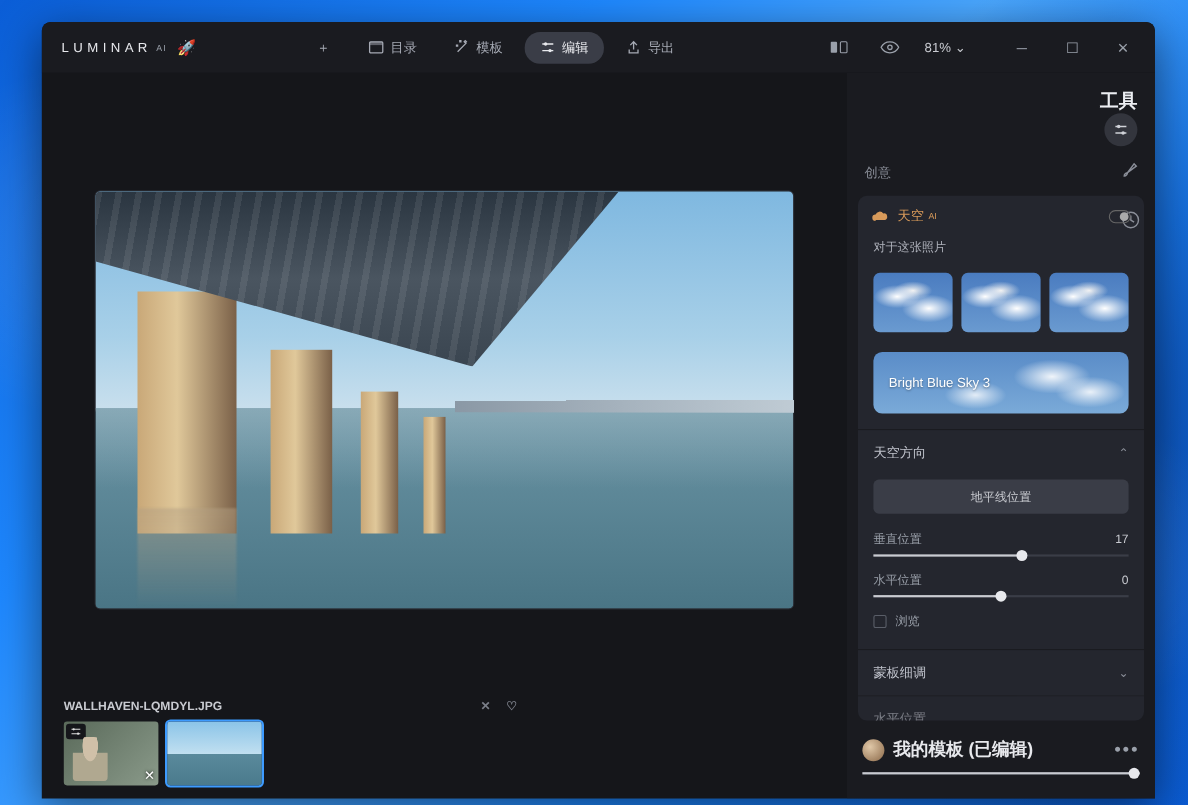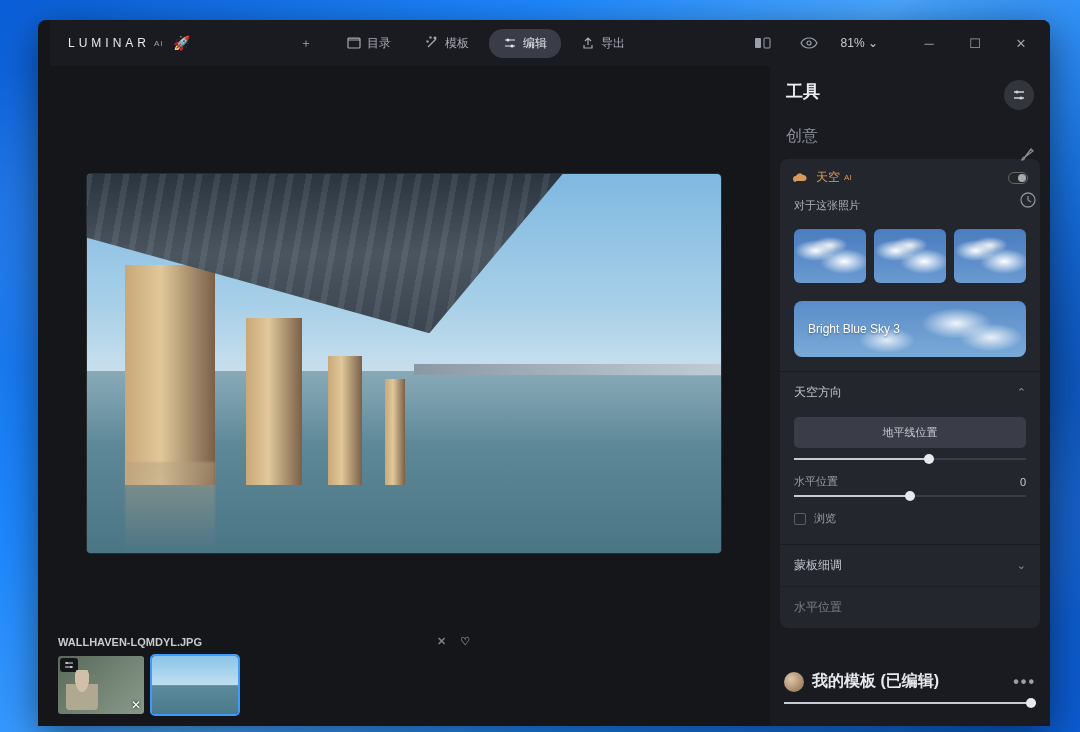--- a/index.html
+++ b/index.html
@@ -3,21 +3,21 @@
 <meta charset="utf-8">
 <style>
 * { margin: 0; padding: 0; box-sizing: border-box; font-family: -apple-system, "Segoe UI", Arial, sans-serif; }
 body { width: 1080px; height: 732px; background: linear-gradient(135deg, #0b5ed7 0%, #1e88ff 30%, #4ba8ff 50%, #1e88ff 70%, #0b5ed7 100%); overflow: hidden; position: relative; }
 .wallpaper-swirl { position:absolute; inset:0; background:
   radial-gradient(ellipse 600px 300px at 20% 30%, rgba(255,255,255,0.15), transparent 60%),
   radial-gradient(ellipse 500px 250px at 80% 70%, rgba(255,255,255,0.12), transparent 60%),
   radial-gradient(ellipse 400px 600px at 95% 50%, rgba(0,40,120,0.5), transparent 70%);
 }
 .app-window { position: absolute; top: 20px; left: 38px; width: 1012px; height: 706px; background: #15161a; border-radius: 8px 8px 0 0; box-shadow: 0 10px 40px rgba(0,0,0,0.5); display: flex; flex-direction: column; overflow: hidden; color: #c9cbd1; }
-.titlebar { height: 46px; display: flex; align-items: center; padding: 0 8px 0 18px; background: #1a1b20; margin-left: 12px; }
+.titlebar { height: 46px; display: flex; align-items: center; padding: 0 8px 0 18px; background: #1a1b20; }
 .logo { font-size: 12px; letter-spacing: 4px; color: #e8e9ed; font-weight: 500; display:flex; align-items:center; gap:2px;}
 .logo sup { font-size: 8px; letter-spacing: 1px; color:#9aa0aa; margin-left:2px;}
 .rocket { margin-left: 8px; color: #6fb3ff; font-size: 14px; }
 .nav { display: flex; align-items: center; gap: 6px; margin-left: 90px; }
 .nav-item { display: flex; align-items: center; gap: 6px; padding: 6px 14px; border-radius: 14px; font-size: 12px; color: #a6aab4; cursor: pointer; }
 .nav-item.active { background: #3a3d47; color: #e8e9ed; }
 .nav-icon { width: 14px; height: 14px; display:inline-flex; align-items:center; justify-content:center; }
 .titlebar-right { margin-left: auto; display: flex; align-items: center; gap: 18px; }
 .tb-btn { width: 28px; height: 28px; display:flex; align-items:center; justify-content:center; color:#9aa0aa; cursor:pointer; font-size:13px;}
 .tb-text { font-size: 12px; color: #c9cbd1; }
@@ -48,26 +48,26 @@
 .thumbs { display:flex; gap:8px; }
 .thumb { width:86px; height:58px; border-radius:3px; cursor:pointer; position:relative; background:#333; overflow:hidden; }
 .thumb.selected { outline: 2px solid #3d9bff; }
 .thumb1 { background: linear-gradient(135deg, #5a6a5a 0%, #8a9a8a 100%); }
 .thumb1::after { content:""; position:absolute; bottom:4px; left:8px; width:32px; height:40px; background: radial-gradient(ellipse at 50% 20%, #d0c0a8 30%, transparent 32%), linear-gradient(180deg, transparent 35%, #b0a890 36%); border-radius:40% 40% 10% 10%; }
 .thumb2 { background: linear-gradient(180deg, #8bc4e8 0%, #c0dff0 50%, #5a8a9c 51%, #4a7a8c 100%); }
 .thumb-badge { position:absolute; top:2px; left:2px; background:#15161a; color:#ddd; font-size:10px; padding:2px 4px; border-radius:3px; display:flex; gap:2px; }
 .thumb-close { position:absolute; bottom:2px; right:3px; color:#fff; font-size:12px; text-shadow:0 0 3px #000; }
 
 .sidebar { width: 280px; background: #1a1b20; display:flex; flex-direction:column; border-left: none; }
-.side-header { display:flex; align-items:flex-start; padding: 14px 16px 10px 16px; }
+.side-header { display:flex; align-items:flex-end; padding: 14px 16px 10px 16px; flex-direction: column; }
 .side-title { font-size: 17px; font-weight:600; color:#eceef2; flex:1; }
 .round-btn { width:30px; height:30px; border-radius:50%; background:#33353d; display:flex; align-items:center; justify-content:center; color:#d0d2d8; cursor:pointer; }
 .side-tools-col { position:absolute; right:8px; top:120px; display:flex; flex-direction:column; gap:18px; }
 .side-tools-col .tool-ic { width:28px; height:28px; display:flex; align-items:center; justify-content:center; color:#8a8e98; cursor:pointer; }
-.section-label { padding: 6px 16px; font-size:16px; color:#8a8e98; }
+.section-label { padding: 6px 16px; font-size:12px; color:#8a8e98; }
 .panel { margin: 6px 10px; background:#24262e; border-radius:8px; overflow:hidden; }
 .panel-head { display:flex; align-items:center; padding:10px 12px; gap:8px; }
 .panel-head-title { font-size:12px; color:#d89a5a; display:flex; align-items:center; gap:4px;}
 .panel-head-title sup { font-size:8px; color:#d89a5a;}
 .toggle { width:20px; height:12px; border:1px solid #666; border-radius:8px; margin-left:auto; position:relative; cursor:pointer; }
 .toggle::after { content:""; position:absolute; right:1px; top:1px; width:8px; height:8px; background:#aaa; border-radius:50%; }
 .panel-sub { padding: 2px 14px 10px; font-size:11px; color:#b0b3bc; }
 .sky-thumbs { display:flex; gap:8px; padding: 6px 14px 14px; }
 .sky-thumb { flex:1; height:54px; border-radius:6px; cursor:pointer; background: linear-gradient(180deg,#4a7cc0 0%, #6a9ad0 100%); position:relative; overflow:hidden; }
 .sky-thumb::before { content:""; position:absolute; inset:0; background: radial-gradient(ellipse 30px 15px at 30% 40%, #fff, transparent 70%), radial-gradient(ellipse 35px 18px at 70% 60%, #fff, transparent 70%), radial-gradient(ellipse 25px 12px at 50% 30%, #f0f0f0, transparent 70%); }
@@ -256,20 +256,24 @@
           <span>Bright Blue Sky 3</span>
         </div>
 
         <div class="accordion">
           <div class="acc-head">
             <span>天空方向</span>
             <span class="acc-chev">⌃</span>
           </div>
           <div class="acc-body">
             <div class="btn-full">地平线位置</div>
+            <div class="slider-row">
+              <span>垂直位置</span>
+              <span class="val">17</span>
+            </div>
             <div class="slider-track">
               <div class="slider-fill" style="width:58%"></div>
               <div class="slider-knob" style="left:56%"></div>
             </div>
             <div class="slider-row">
               <span>水平位置</span>
               <span class="val">0</span>
             </div>
             <div class="slider-track">
               <div class="slider-fill" style="width:50%"></div>

